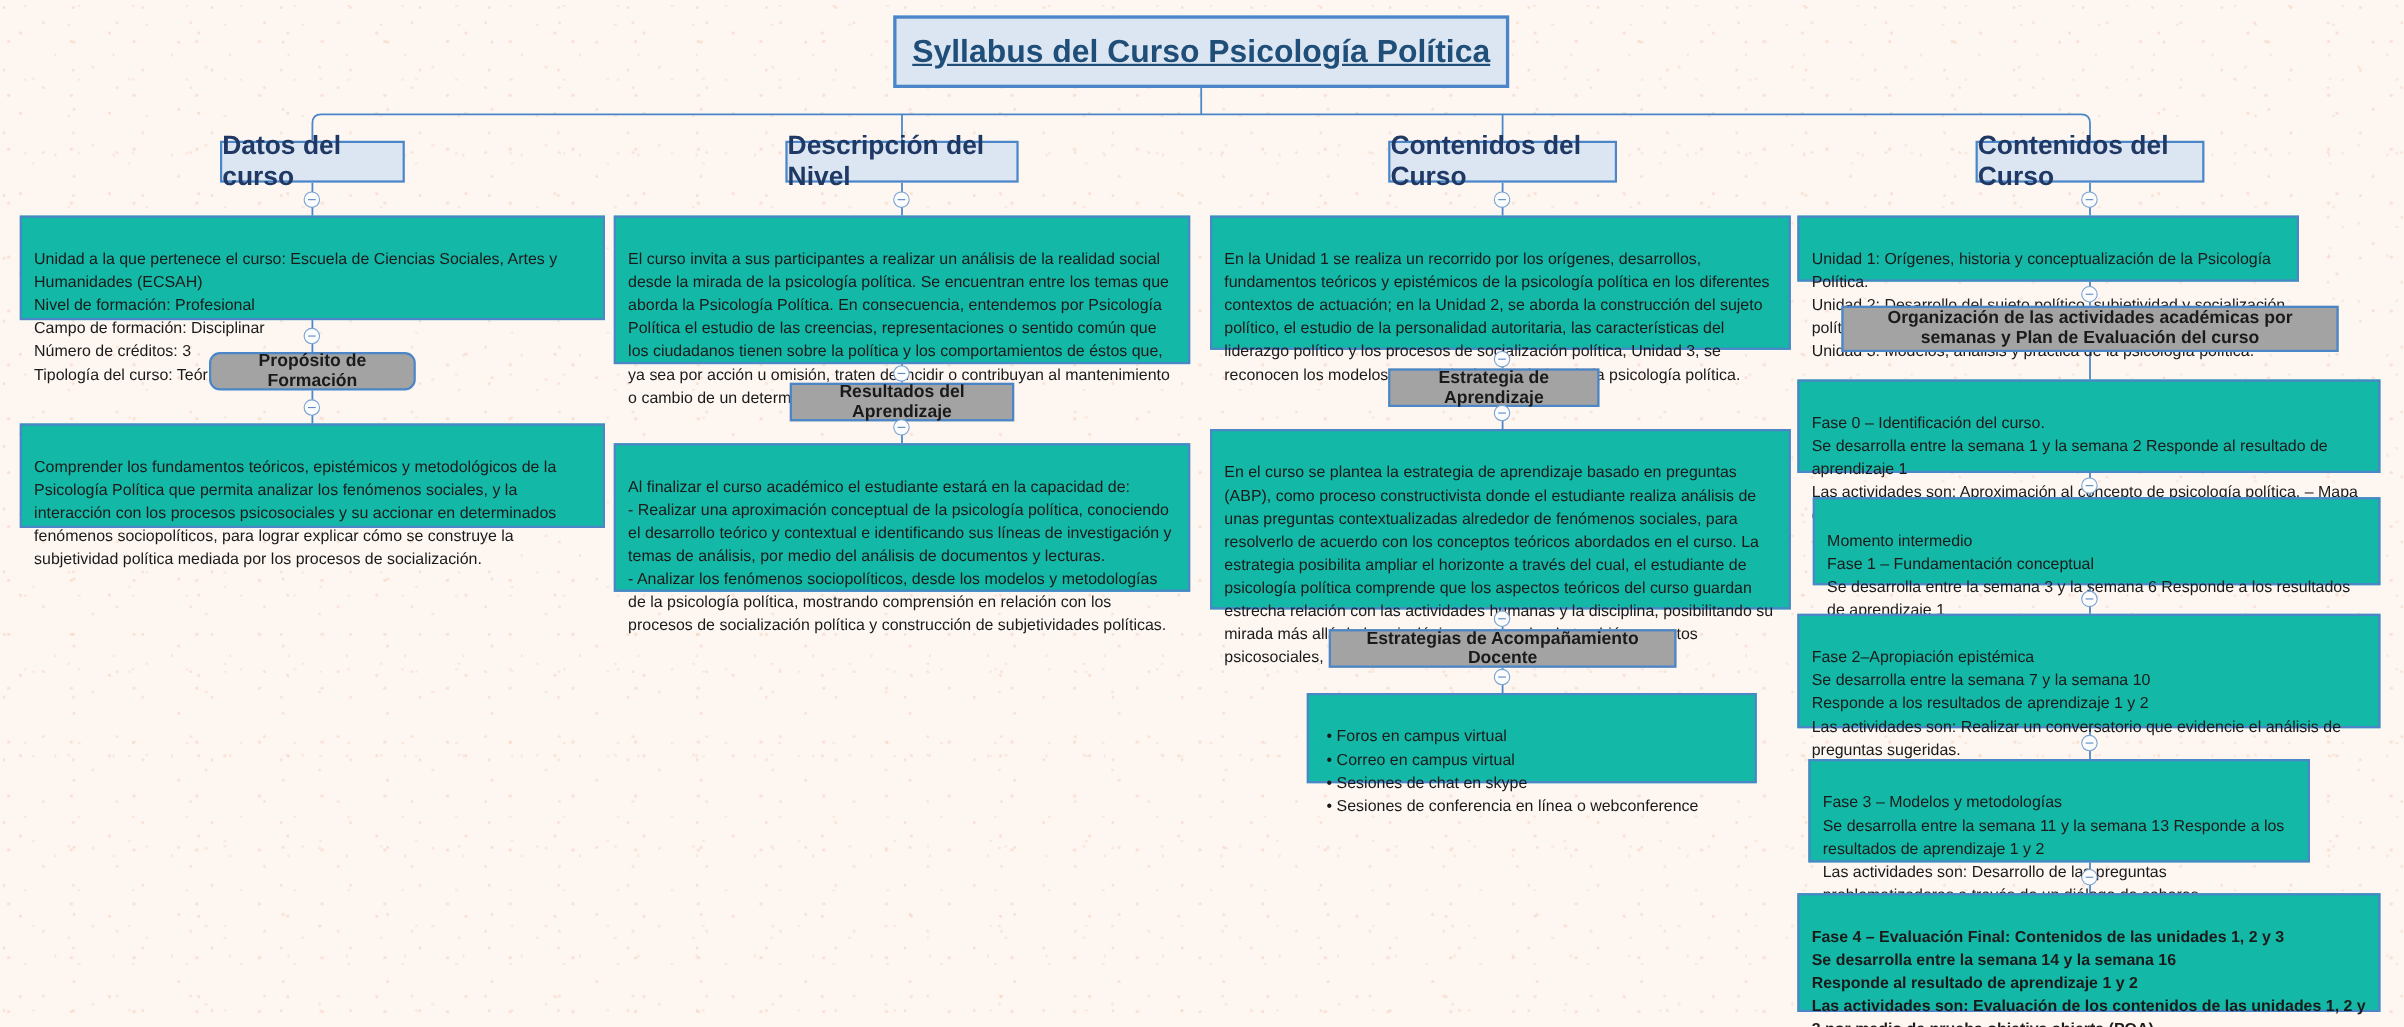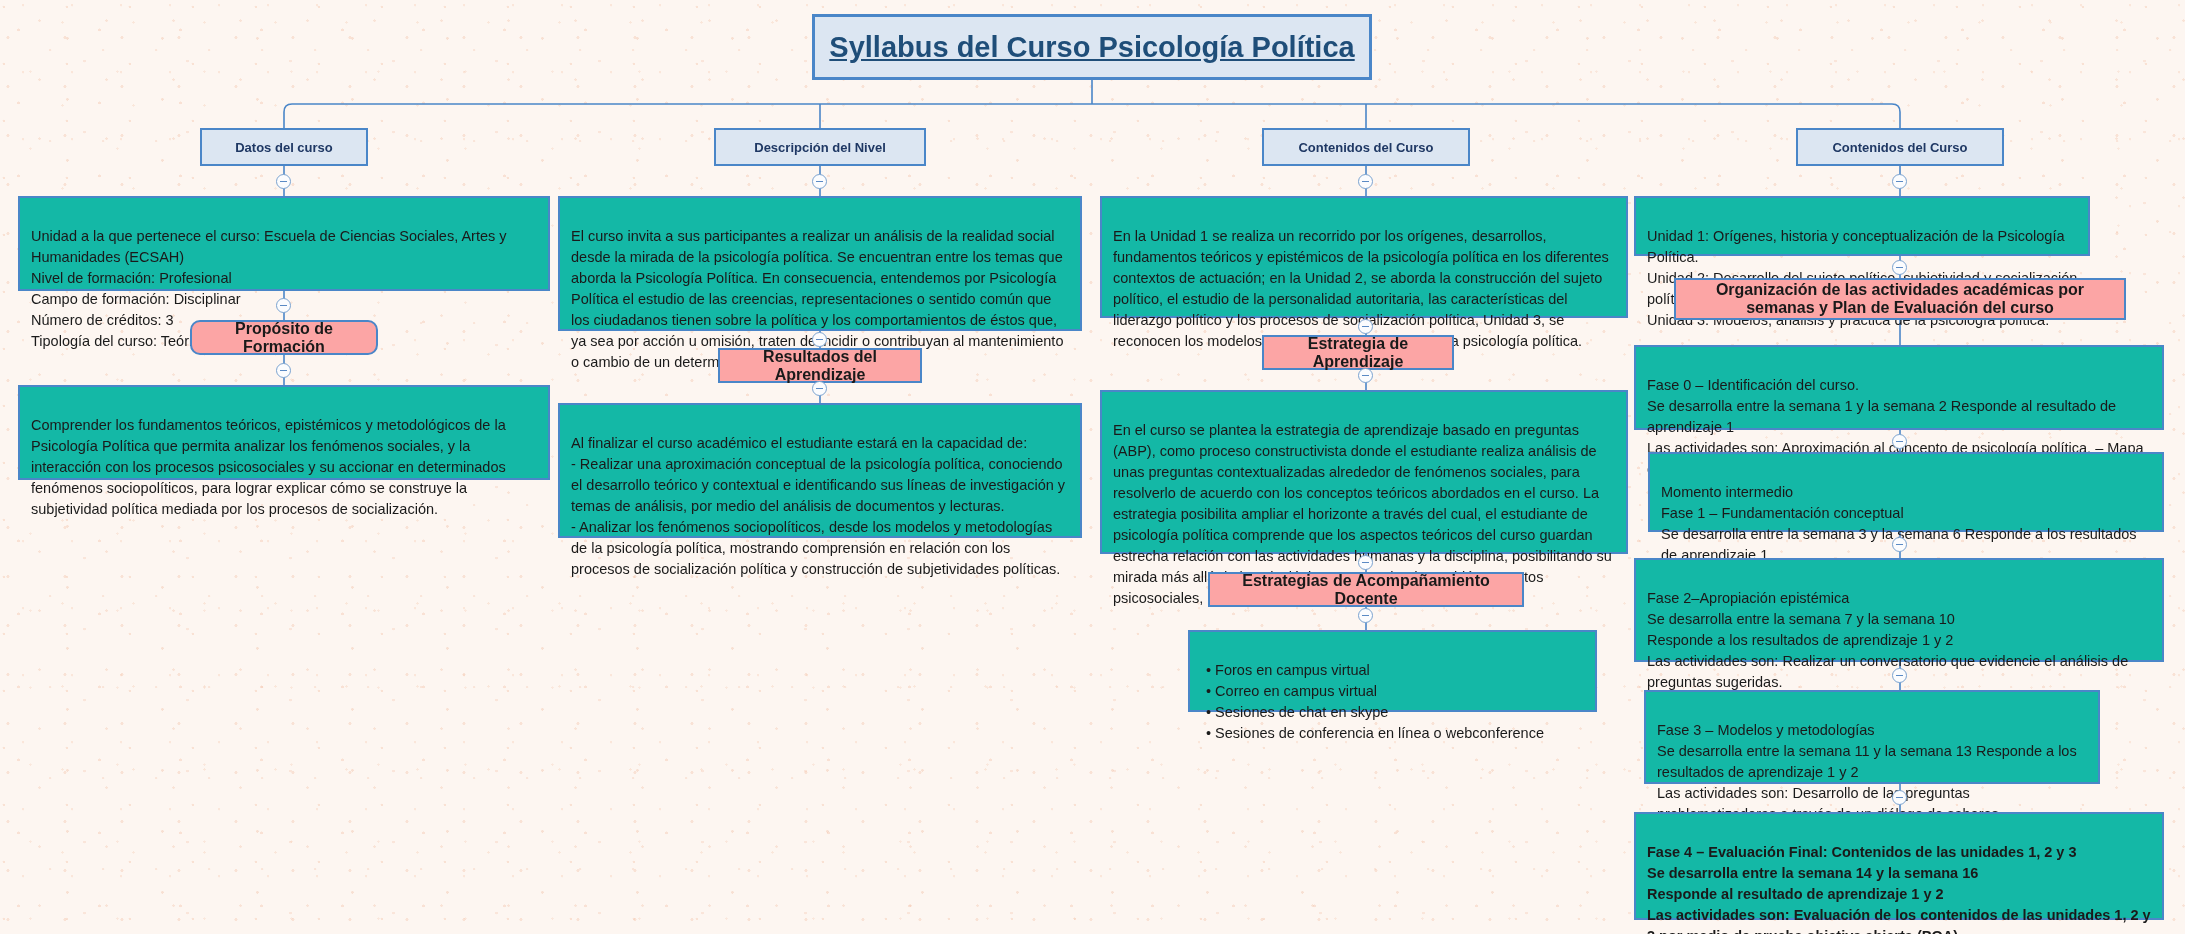--- a/index.html
+++ b/index.html
@@ -60,27 +60,27 @@
     font-size: 29px;
     display: flex;
     align-items: center;
     justify-content: center;
   }
   .node.header {
     background: #dce6f2;
     border: 2px solid #4a86c8;
     color: #1f3864;
     font-weight: bold;
-    font-size: 13px;
+    font-size: 24px;
     display: flex;
     align-items: center;
     justify-content: center;
   }
   .node.subhead {
-    background: #fca5a5;
+    background: #a3a3a3;
     border: 2px solid #4a86c8;
     color: #1a1a1a;
     font-weight: bold;
     font-size: 16px;
     display: flex;
     align-items: center;
     justify-content: center;
     text-align: center;
     padding: 2px 10px;
   }

